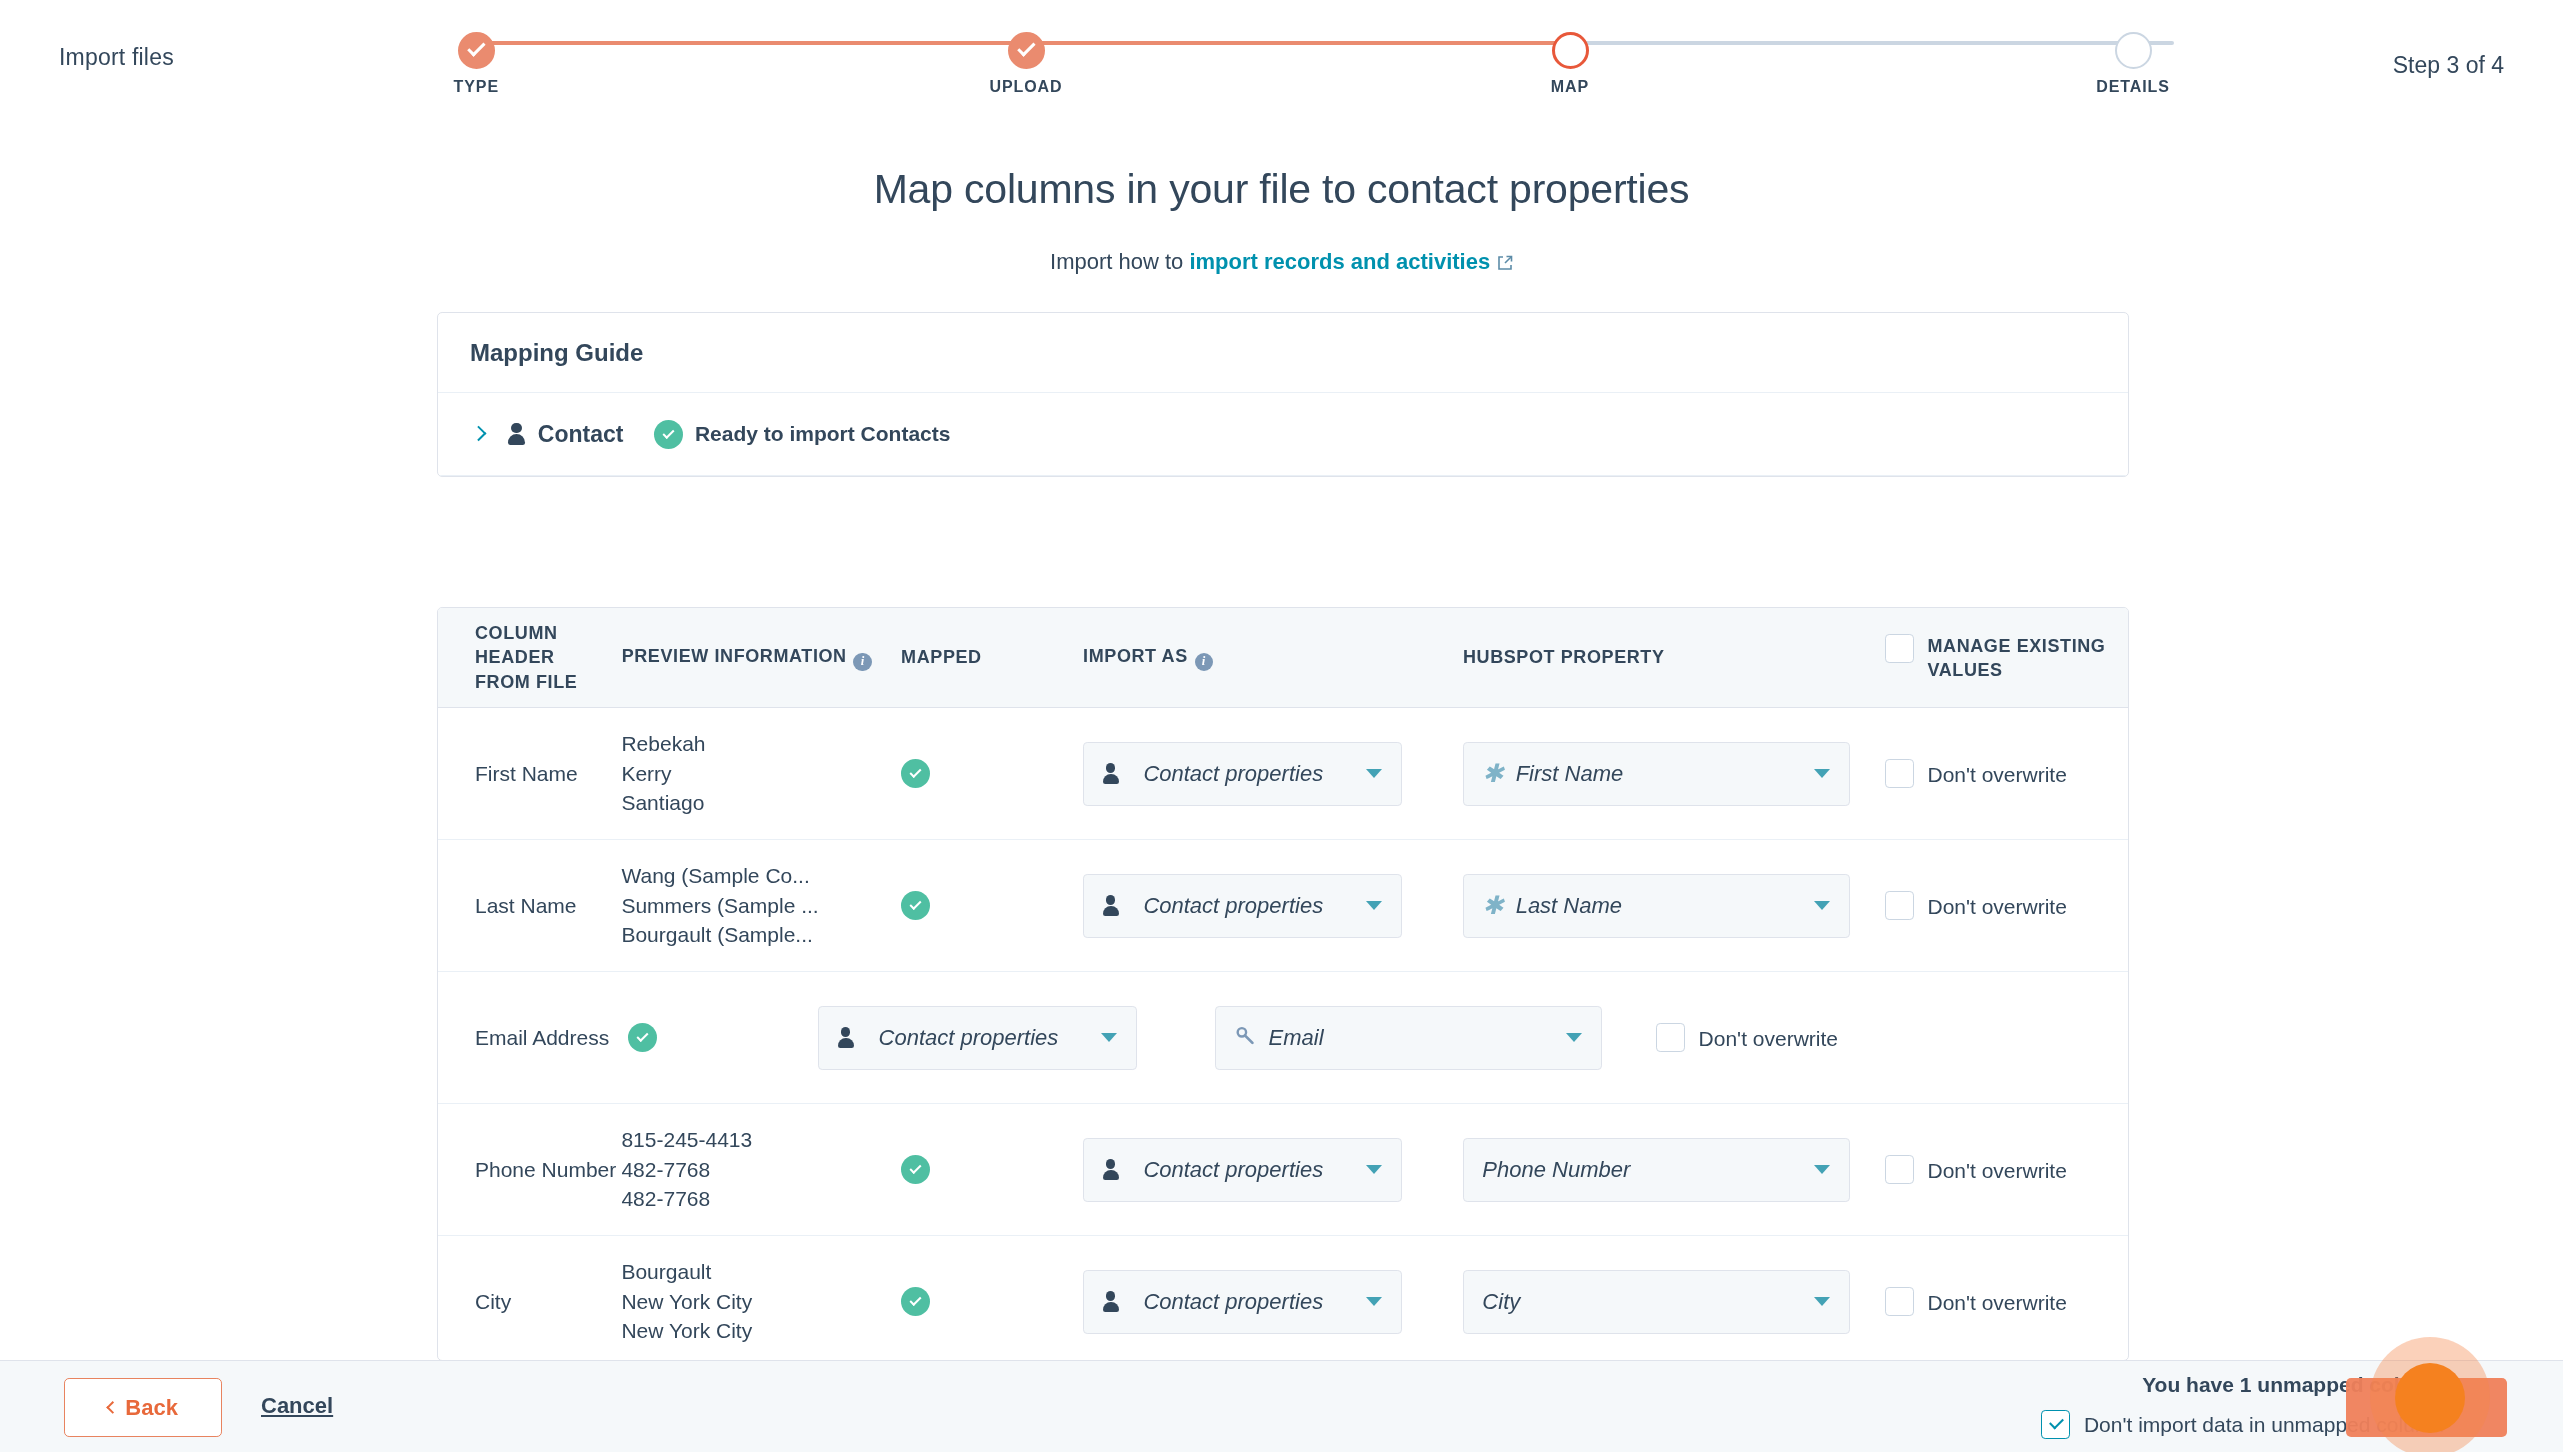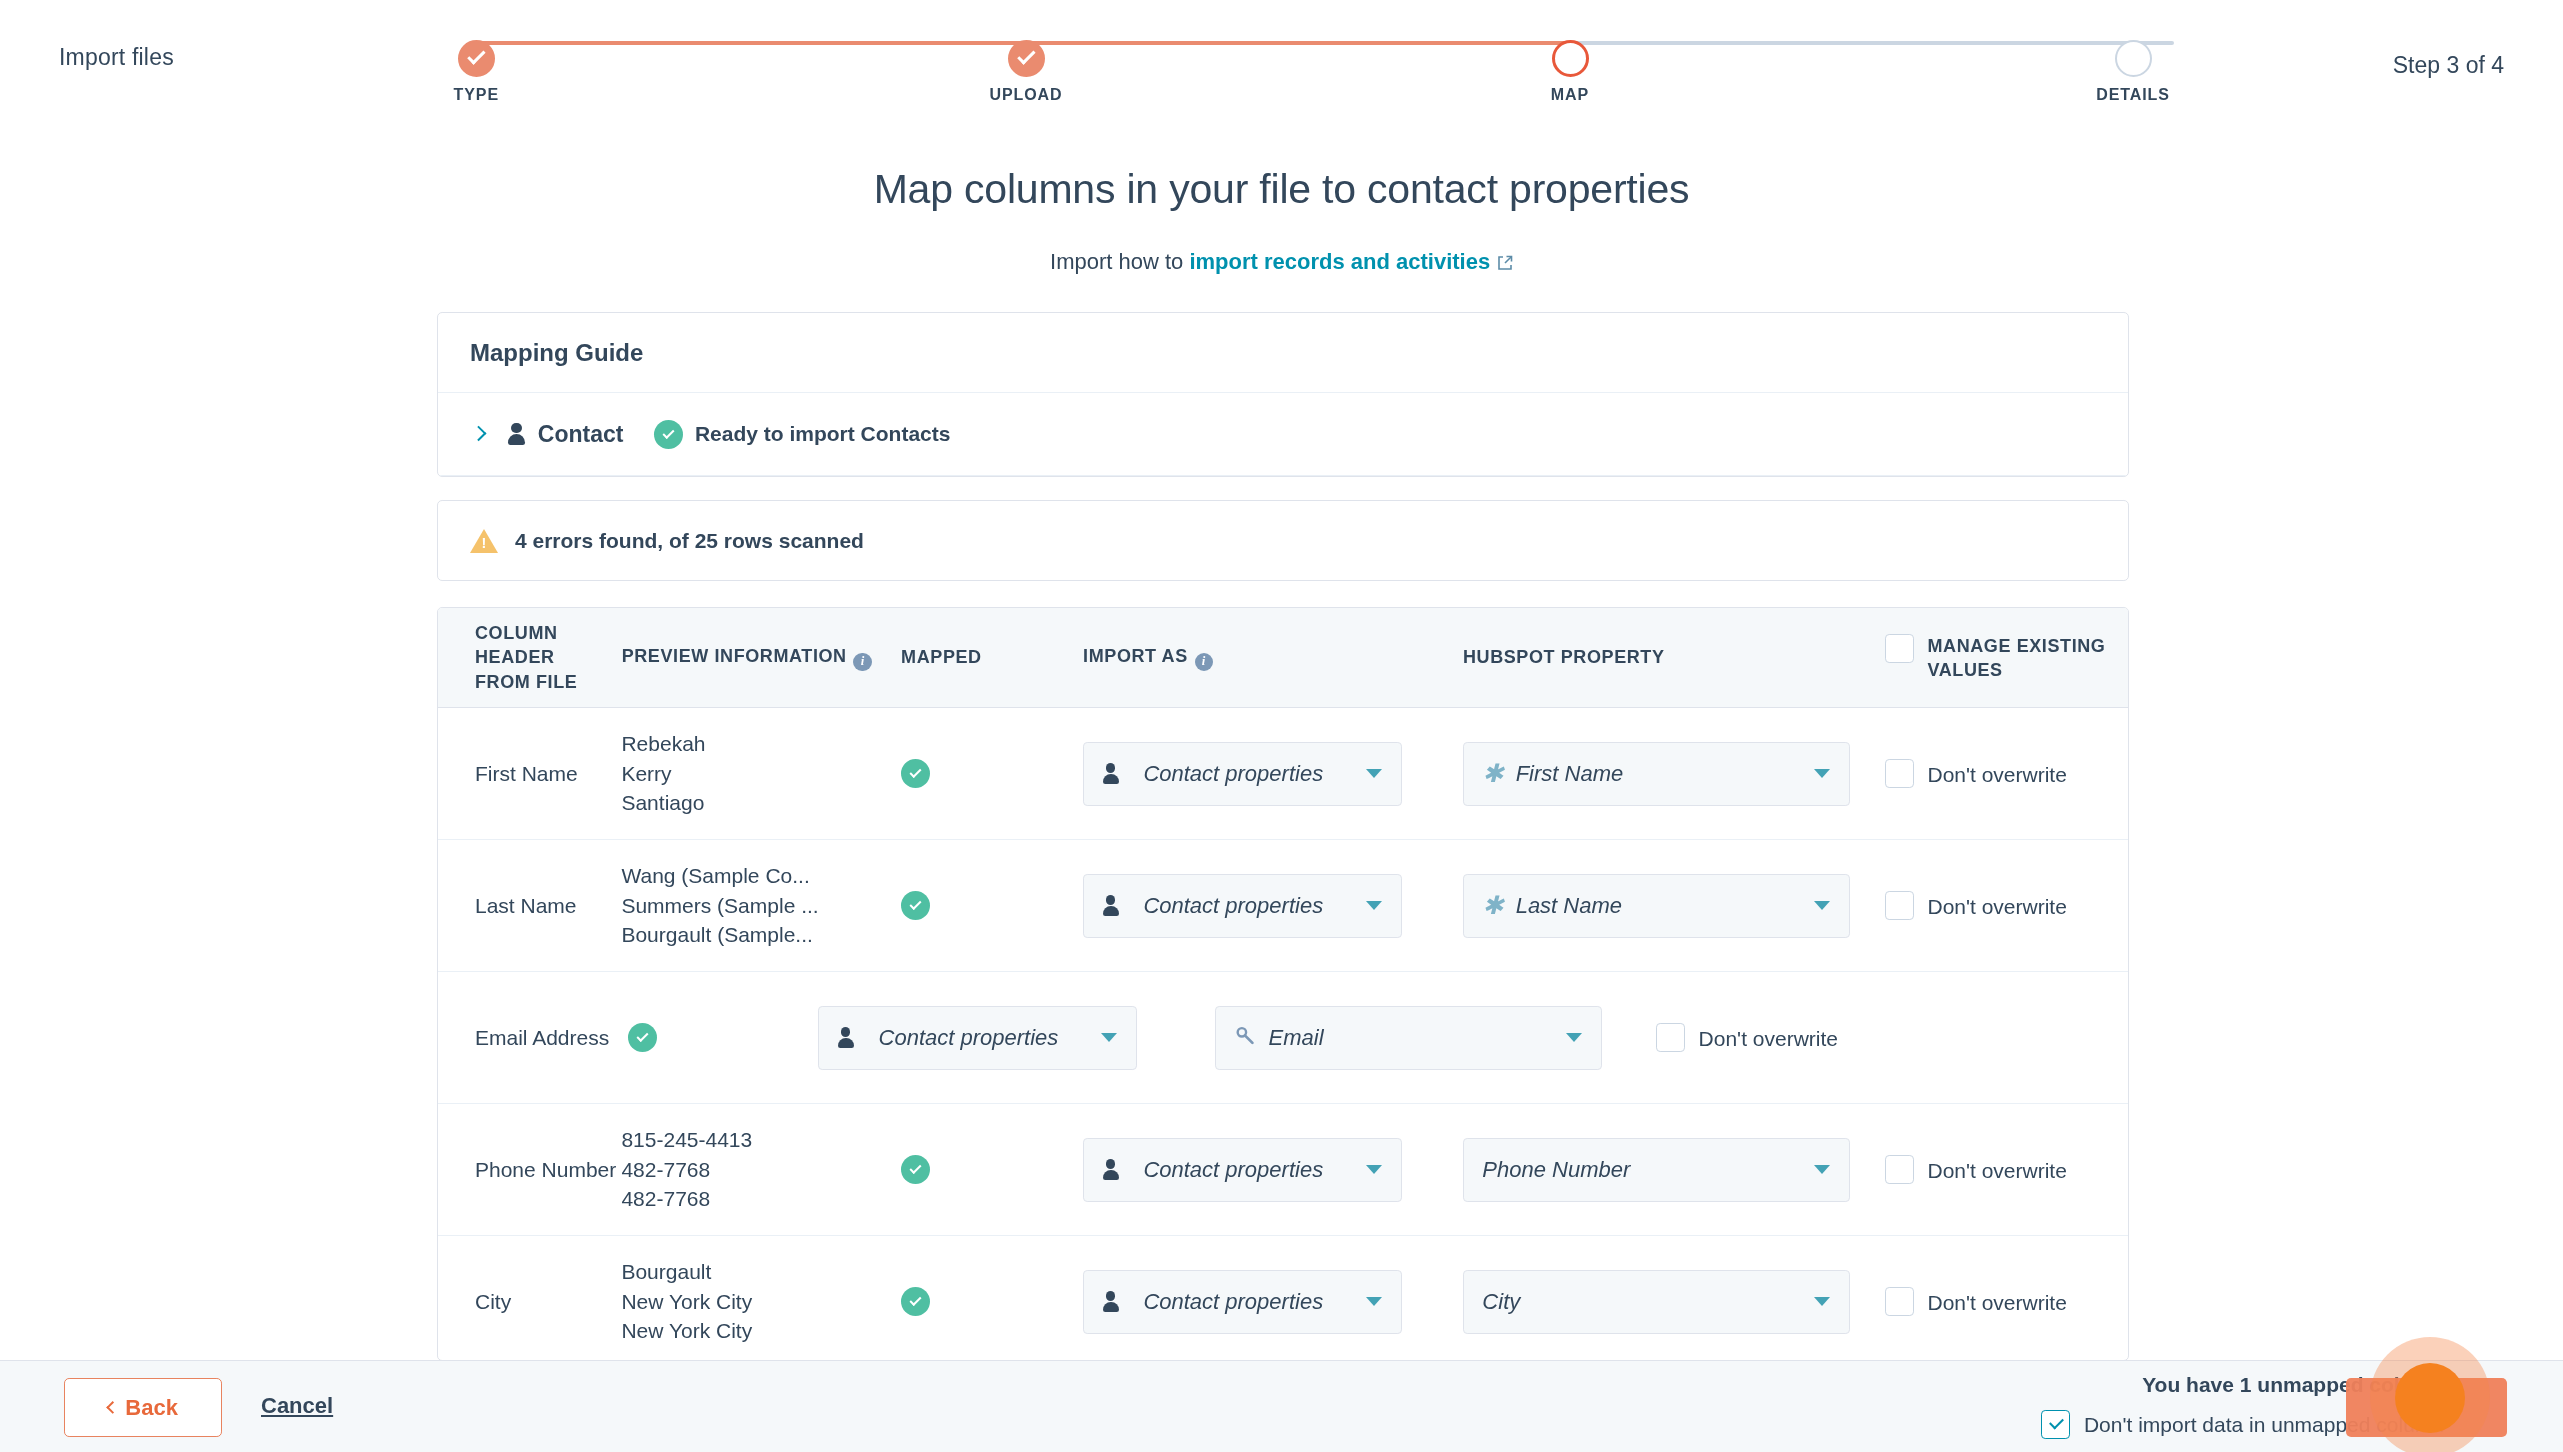--- a/index.html
+++ b/index.html
@@ -33,21 +33,21 @@
   }
   .stepper-track {
     position: absolute; top: 22px; left: 20.3px; right: 20.3px;
     height: 4.2px; background: #cbd6e2; border-radius: 2.5px;
   }
   .stepper-fill {
     position: absolute; top: 22px; left: 20.3px; width: 1093px;
     height: 4.2px; background: #ea8b6f; border-radius: 2.5px;
   }
   .step {
-    position: absolute; top: 16px; width: 136px; margin-left: -68px; text-align: center;
+    position: absolute; top: 8px; width: 136px; margin-left: -68px; text-align: center;
   }
   .step .node {
     width: 37px; height: 37px; border-radius: 50%;
     margin: 5.1px auto 0; position: relative; background: #fff;
     display: flex; align-items: center; justify-content: center;
   }
   .step.done .node { background: #ea8b6f; border: 2.5px solid #ea8b6f; }
   .step.current .node { background: #fff; border: 3.4px solid #e8583a; }
   .step.todo .node { background: #fff; border: 2.5px solid #cbd6e2; }
   .step .check {
@@ -330,24 +330,20 @@
       <span class="contact-name">Contact</span>
       <span class="ready-badge">
         <span class="circle-check">
             <i></i>
           </span>
         <span class="ready-text">Ready to import Contacts</span>
       </span>
     </div>
   </div>
 
-  <div class="error-card">
-    <span class="warn-tri"></span>
-    <span class="error-text">4 errors found, of 25 rows scanned</span>
-  </div>
 
   <div class="table-card">
     <div class="thead">
       <div class="th c-header">COLUMN HEADER FROM FILE</div>
       <div class="th c-preview">
         <span>PREVIEW INFORMATION</span><span class="info-dot">i</span>
       </div>
       <div class="th c-mapped">MAPPED</div>
       <div class="th c-importas">
         <span>IMPORT AS</span><span class="info-dot">i</span>

